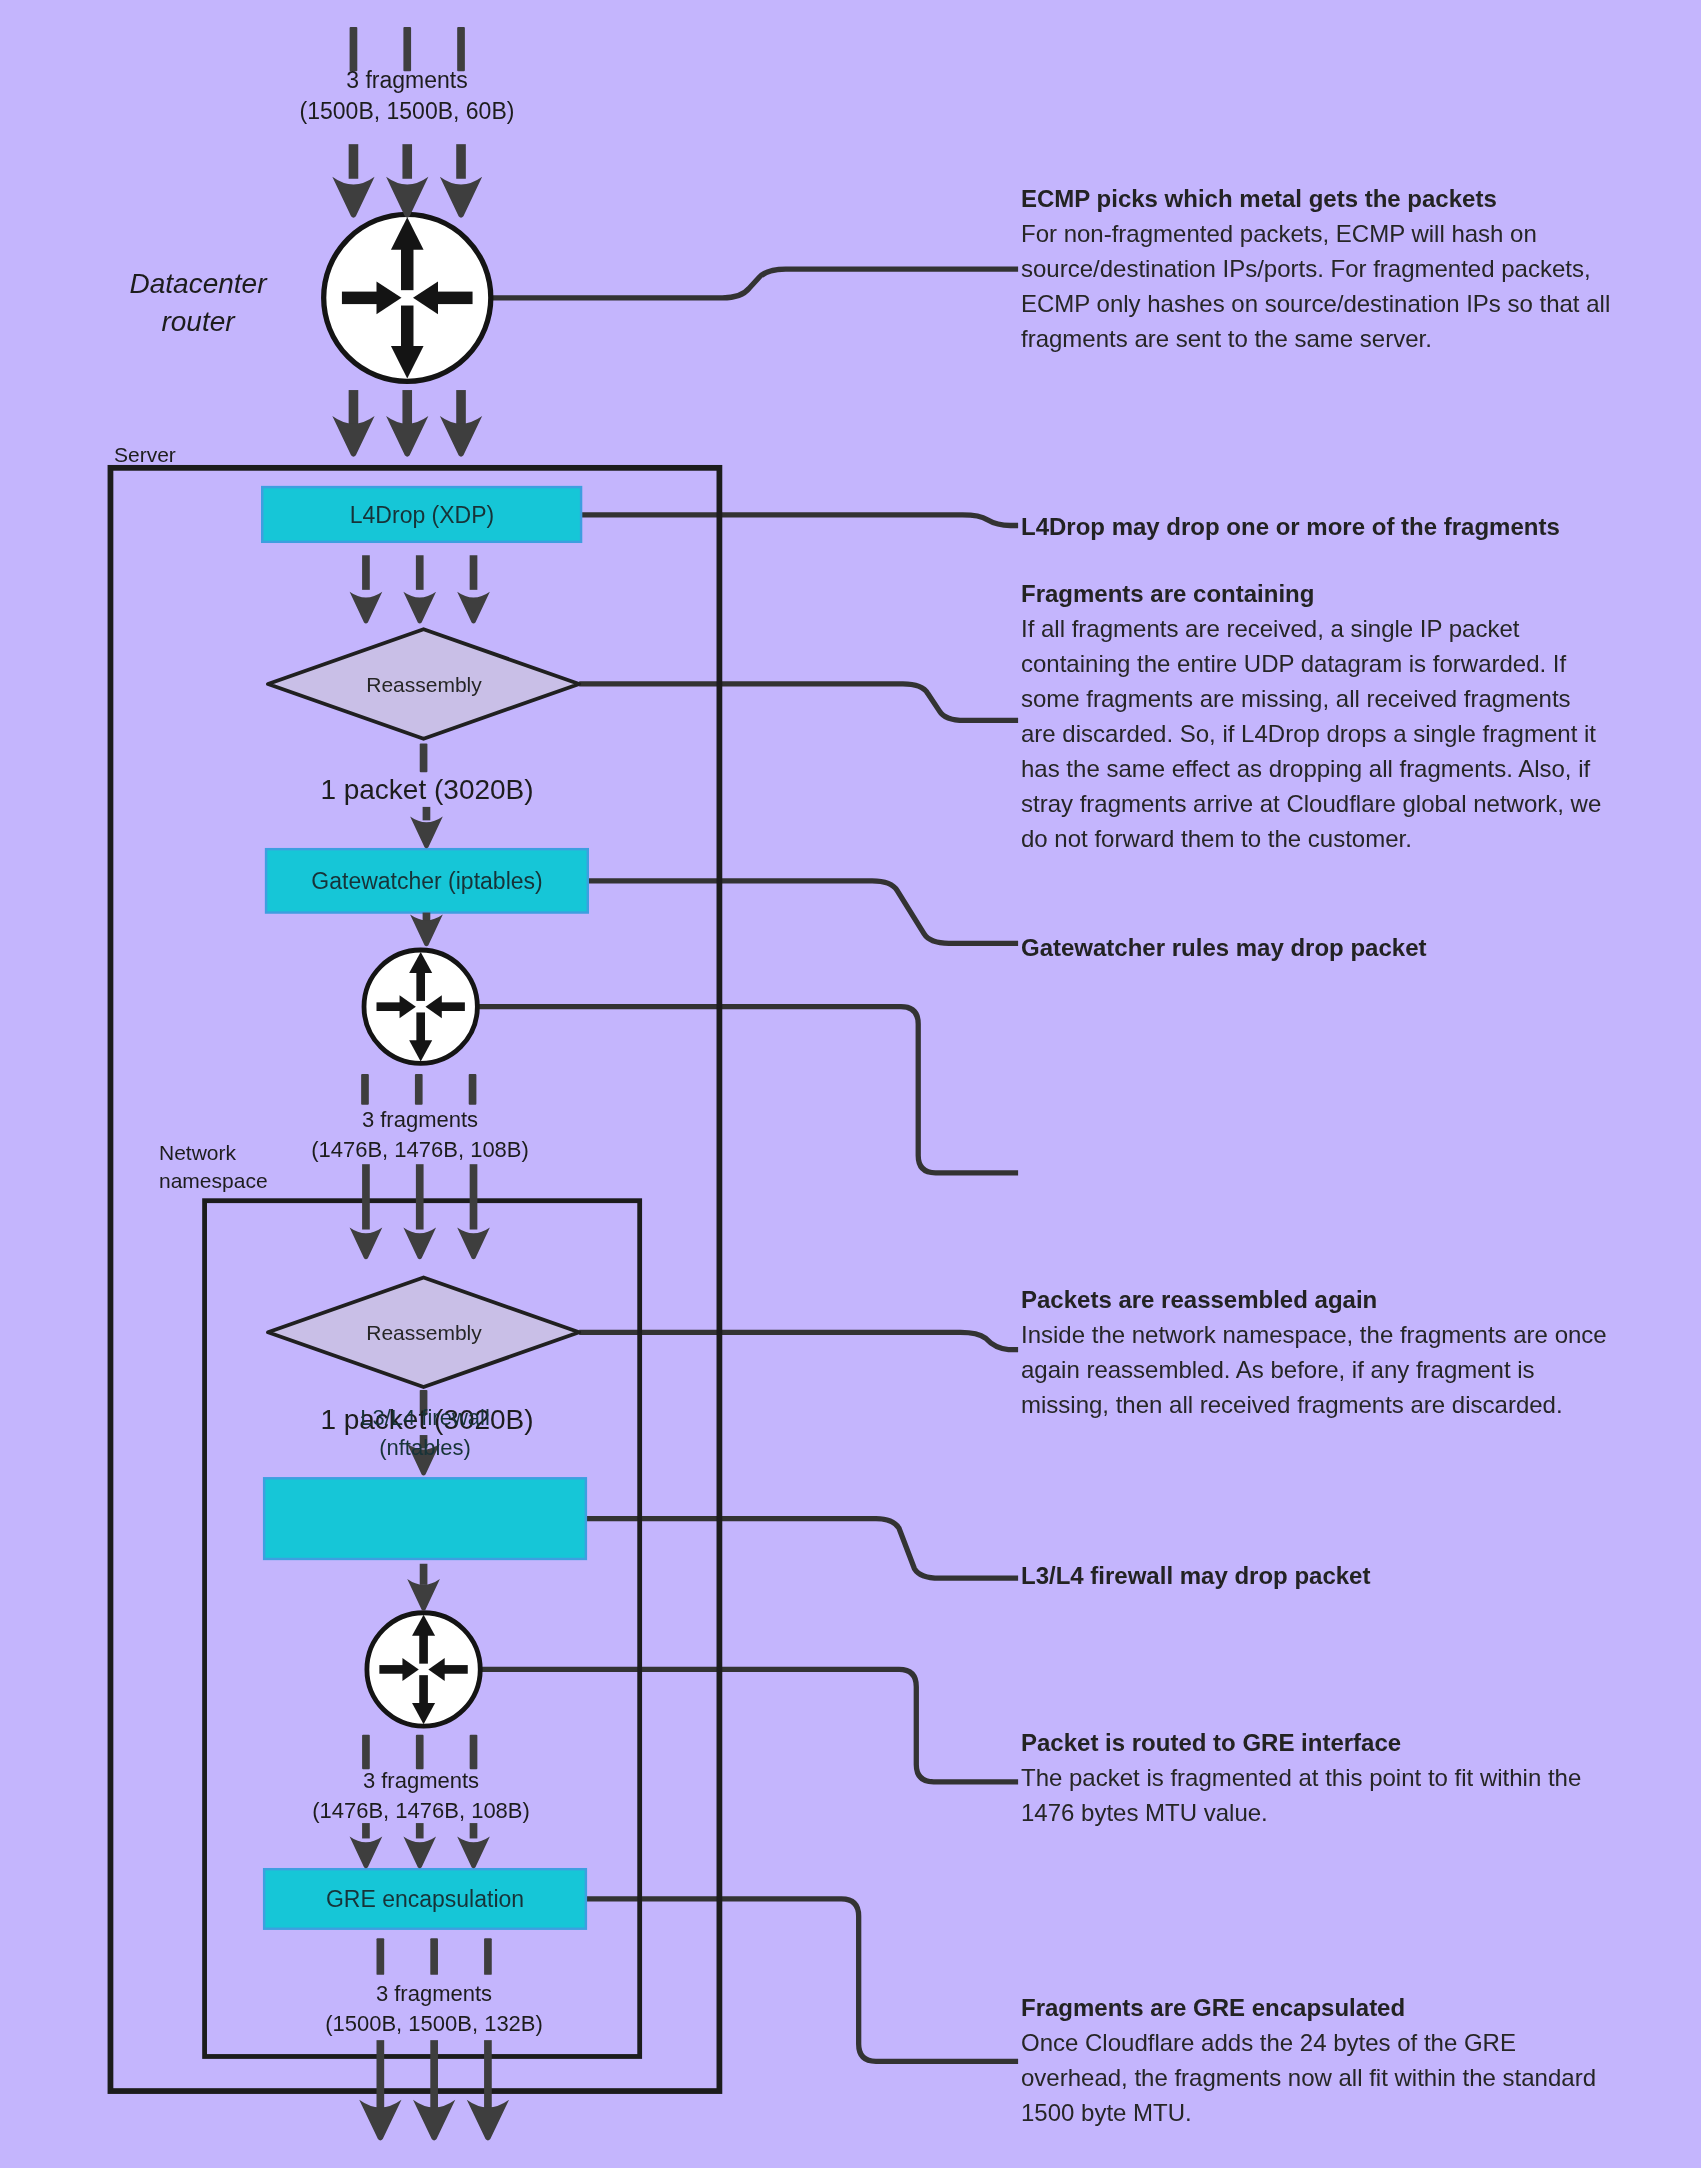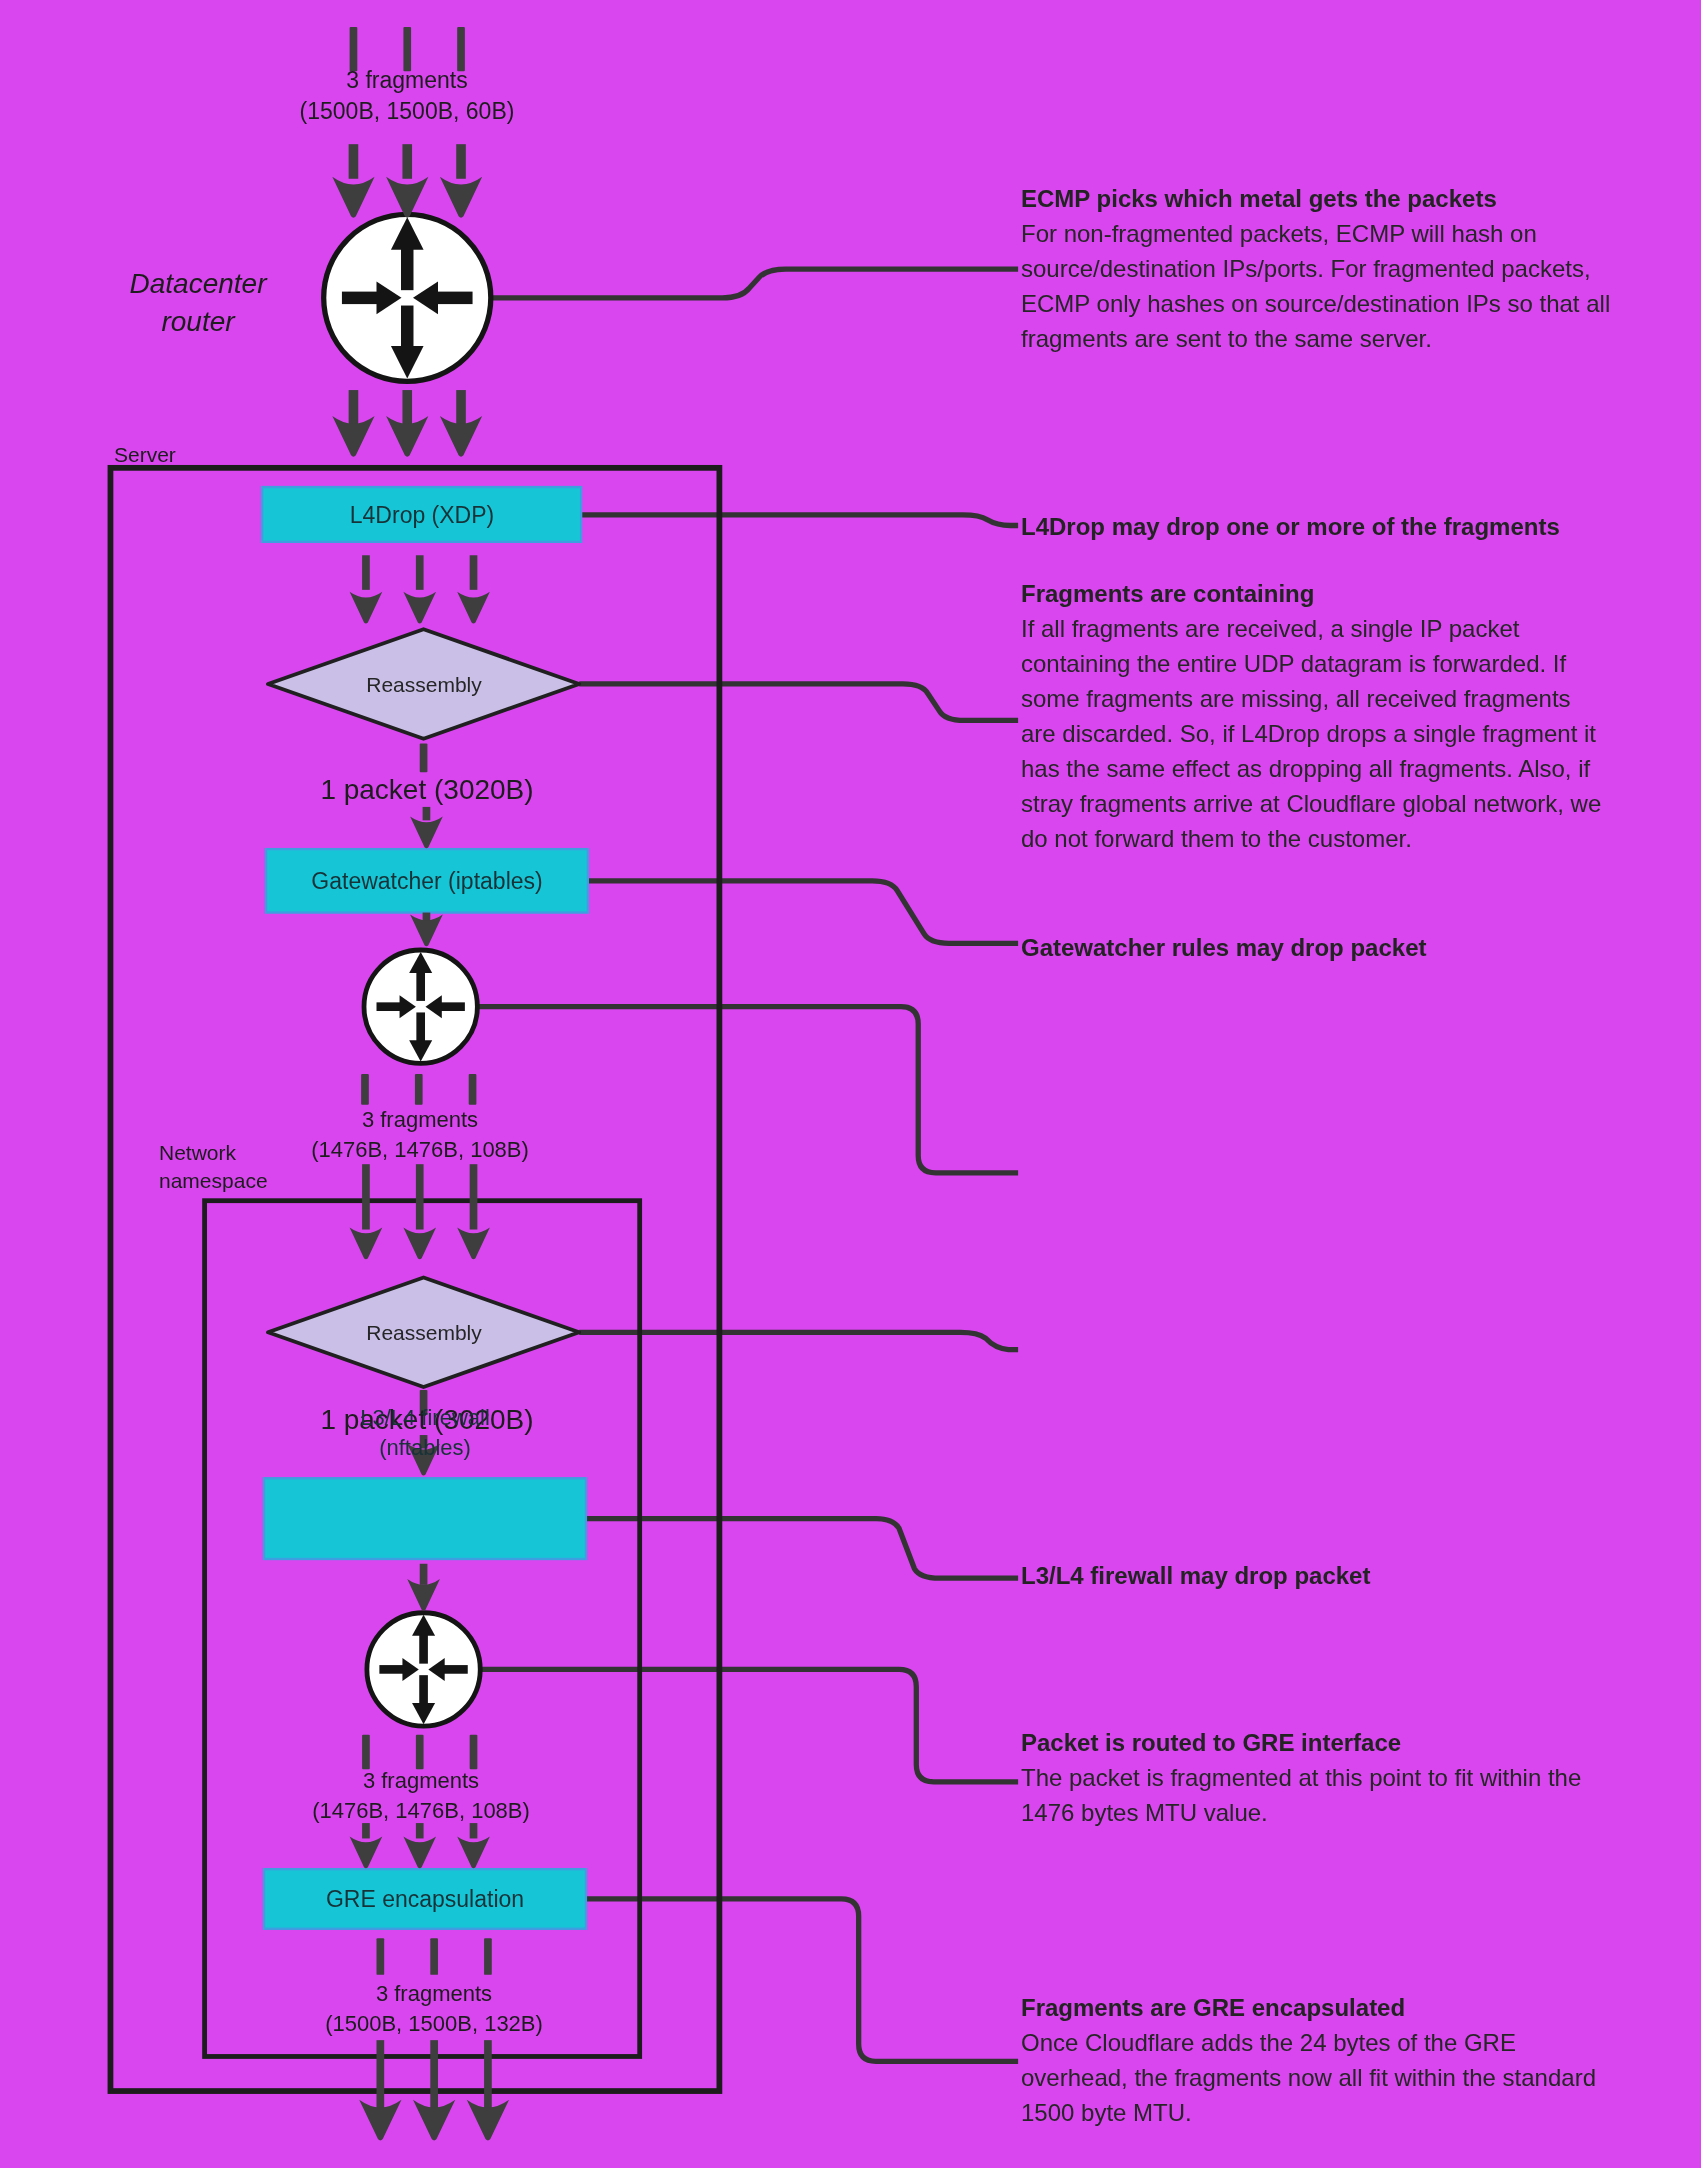--- a/index.html
+++ b/index.html
@@ -1,17 +1,17 @@
 <!DOCTYPE html>
 <html><head>
 <meta charset="utf-8">
 <style>
   html,body { margin:0; padding:0; background:#ffffff; }
   .canvas {
-    position:relative; width:1701px; height:2168px; background:#d946ef;
+    position:relative; width:1701px; height:2168px; background:#c4b5fd;
     font-family:"Liberation Sans", sans-serif; color:#1d1d1d; overflow:hidden;
   }
   .canvas svg { position:absolute; left:0; top:0; }
   .lbl { position:absolute; white-space:pre-line; color:#1d1d1d; }
   .cx { transform:translateX(-50%); text-align:center; }
   .cc { transform:translate(-50%,-50%); text-align:center; }
   .frag-top  { font-size:23px; line-height:31px; }
   .frag      { font-size:22px; line-height:30px; }
   .pkt       { font-size:28px; line-height:35px; }
   .router-lbl{ font-size:28px; line-height:38px; }
@@ -195,20 +195,26 @@
 containing the entire UDP datagram is forwarded. If
 some fragments are missing, all received fragments
 are discarded. So, if L4Drop drops a single fragment it
 has the same effect as dropping all fragments. Also, if
 stray fragments arrive at Cloudflare global network, we
 do not forward them to the customer.</p>
 </div>
 <div class="ann" style="top:930px;">
   <h3>Gatewatcher rules may drop packet</h3>
 </div>
+<div class="ann" style="top:1282px;">
+  <h3>Packets are reassembled again</h3>
+  <p>Inside the network namespace, the fragments are once
+again reassembled. As before, if any fragment is
+missing, then all received fragments are discarded.</p>
+</div>
 <div class="ann" style="top:1558px;">
   <h3>L3/L4 firewall may drop packet</h3>
 </div>
 <div class="ann" style="top:1725px;">
   <h3>Packet is routed to GRE interface</h3>
   <p>The packet is fragmented at this point to fit within the
 1476 bytes MTU value.</p>
 </div>
 <div class="ann" style="top:1990px;">
   <h3>Fragments are GRE encapsulated</h3>

